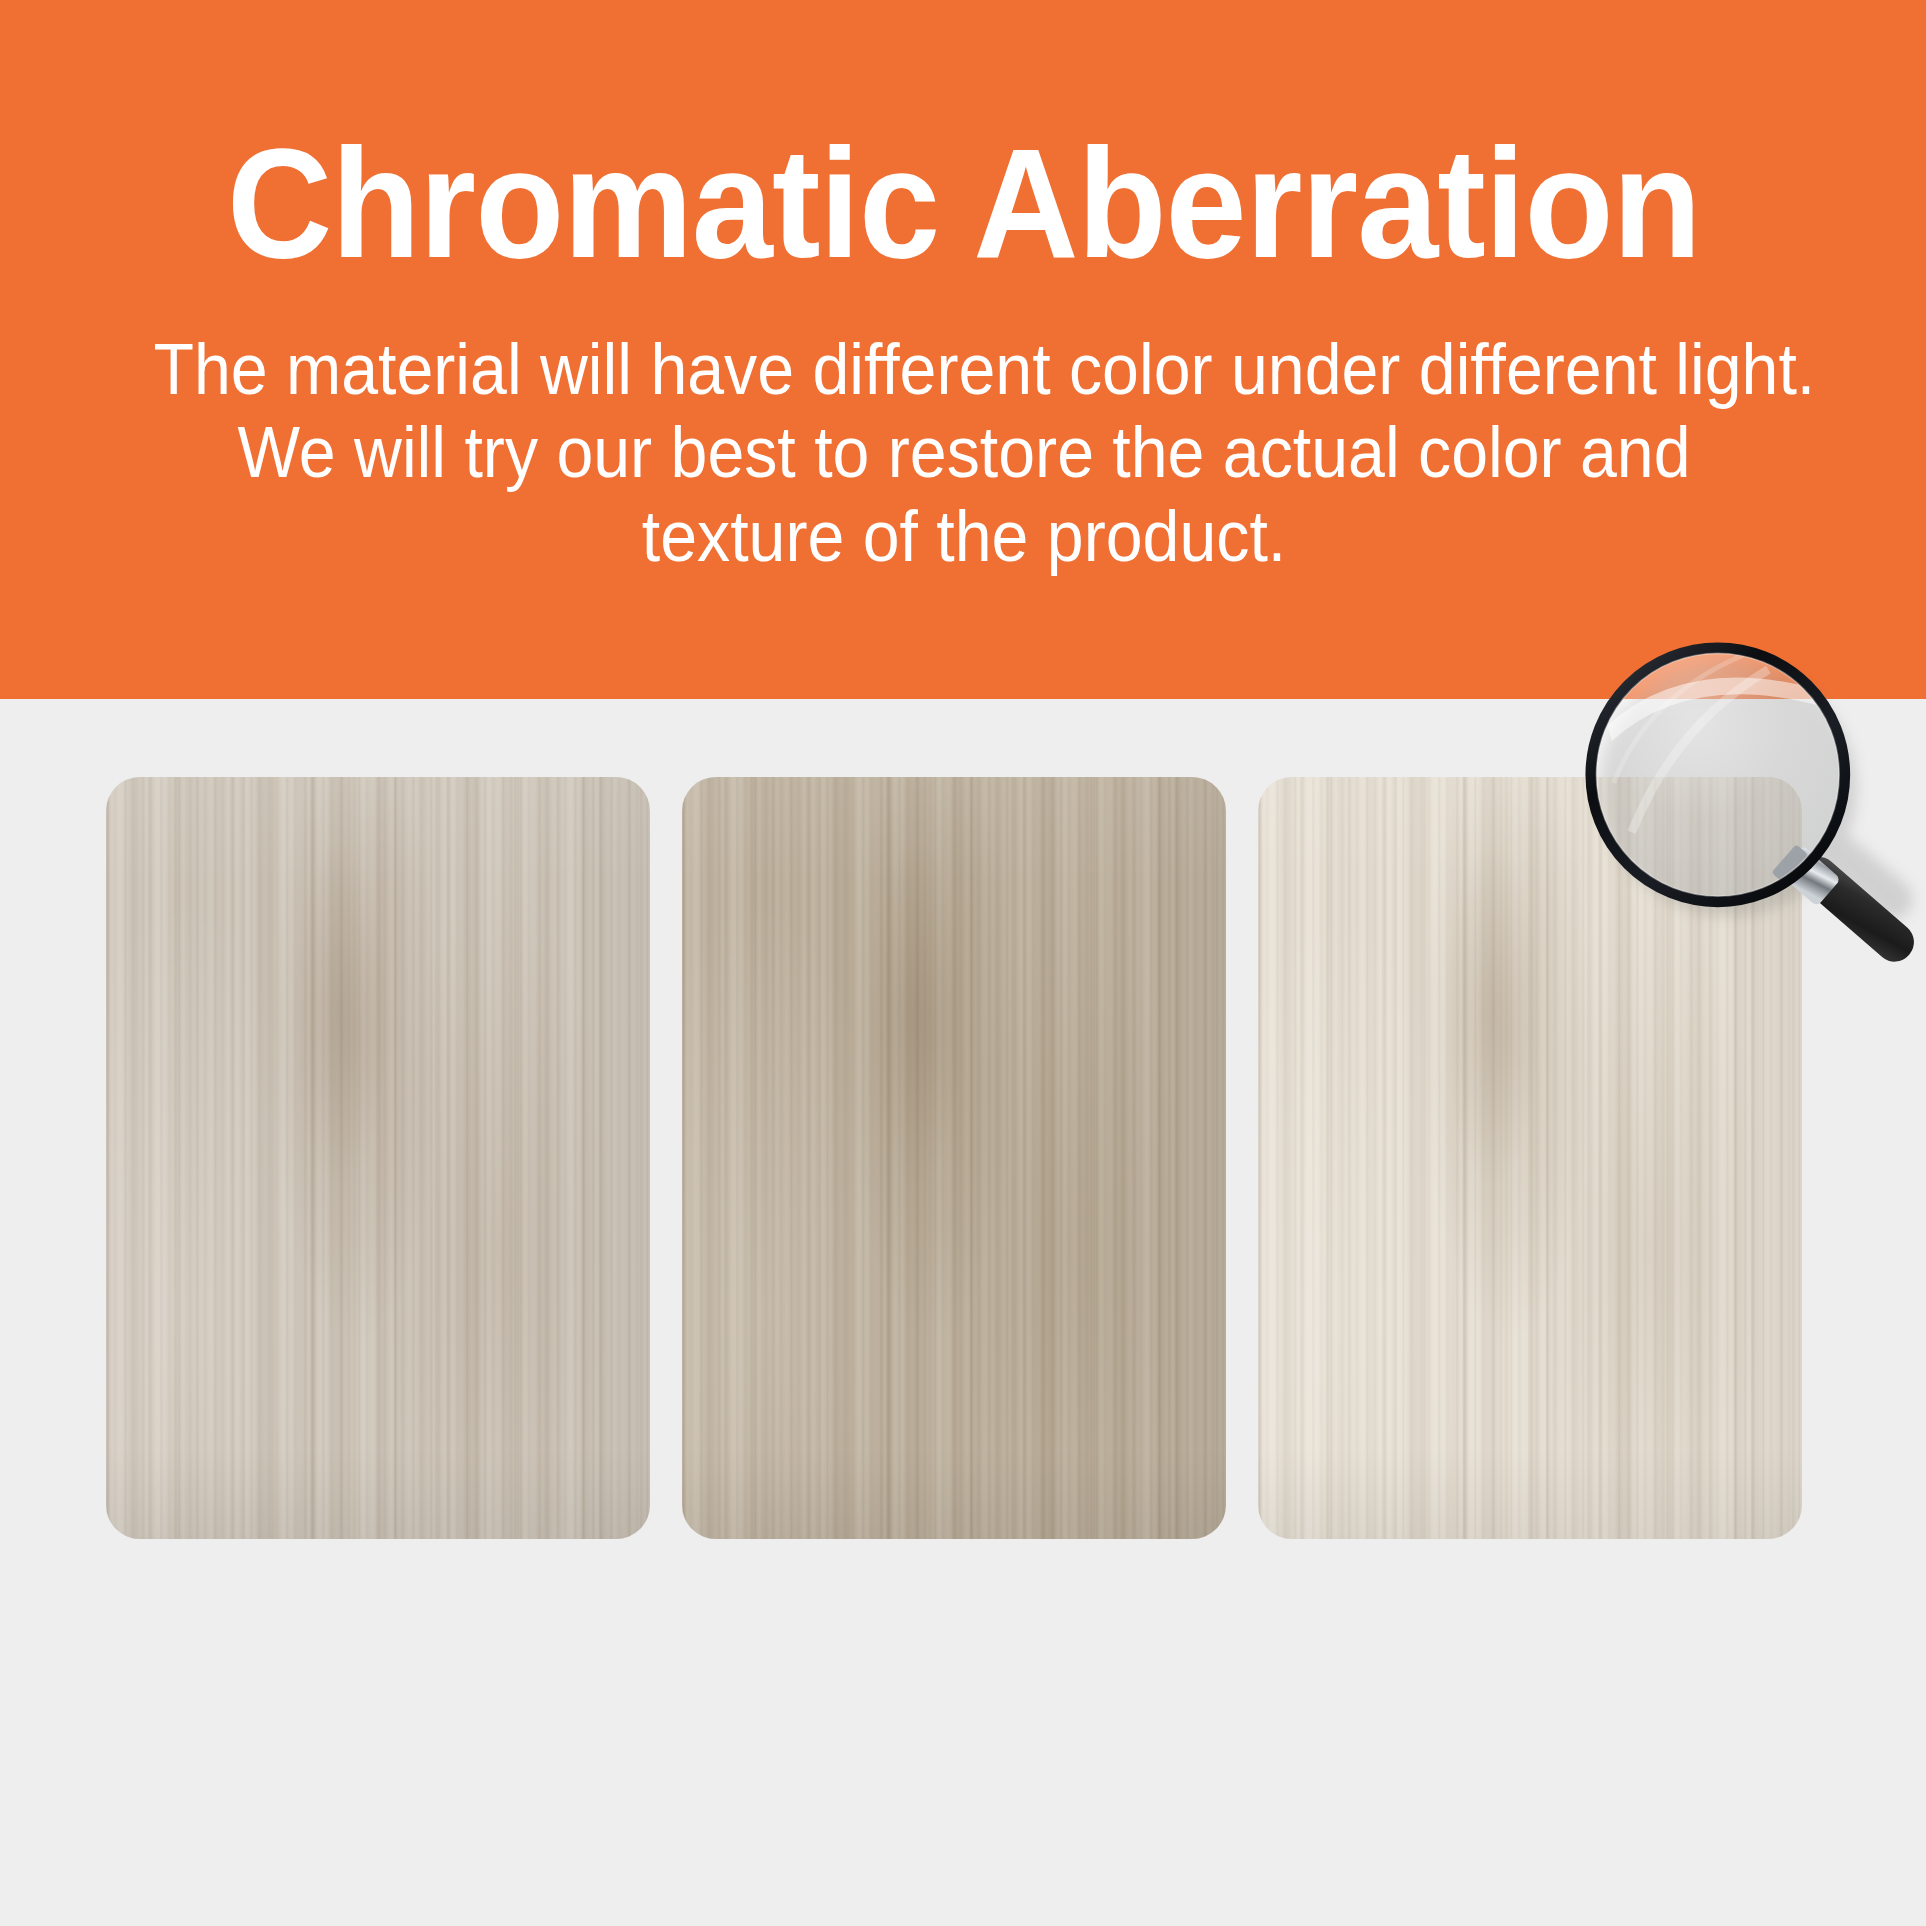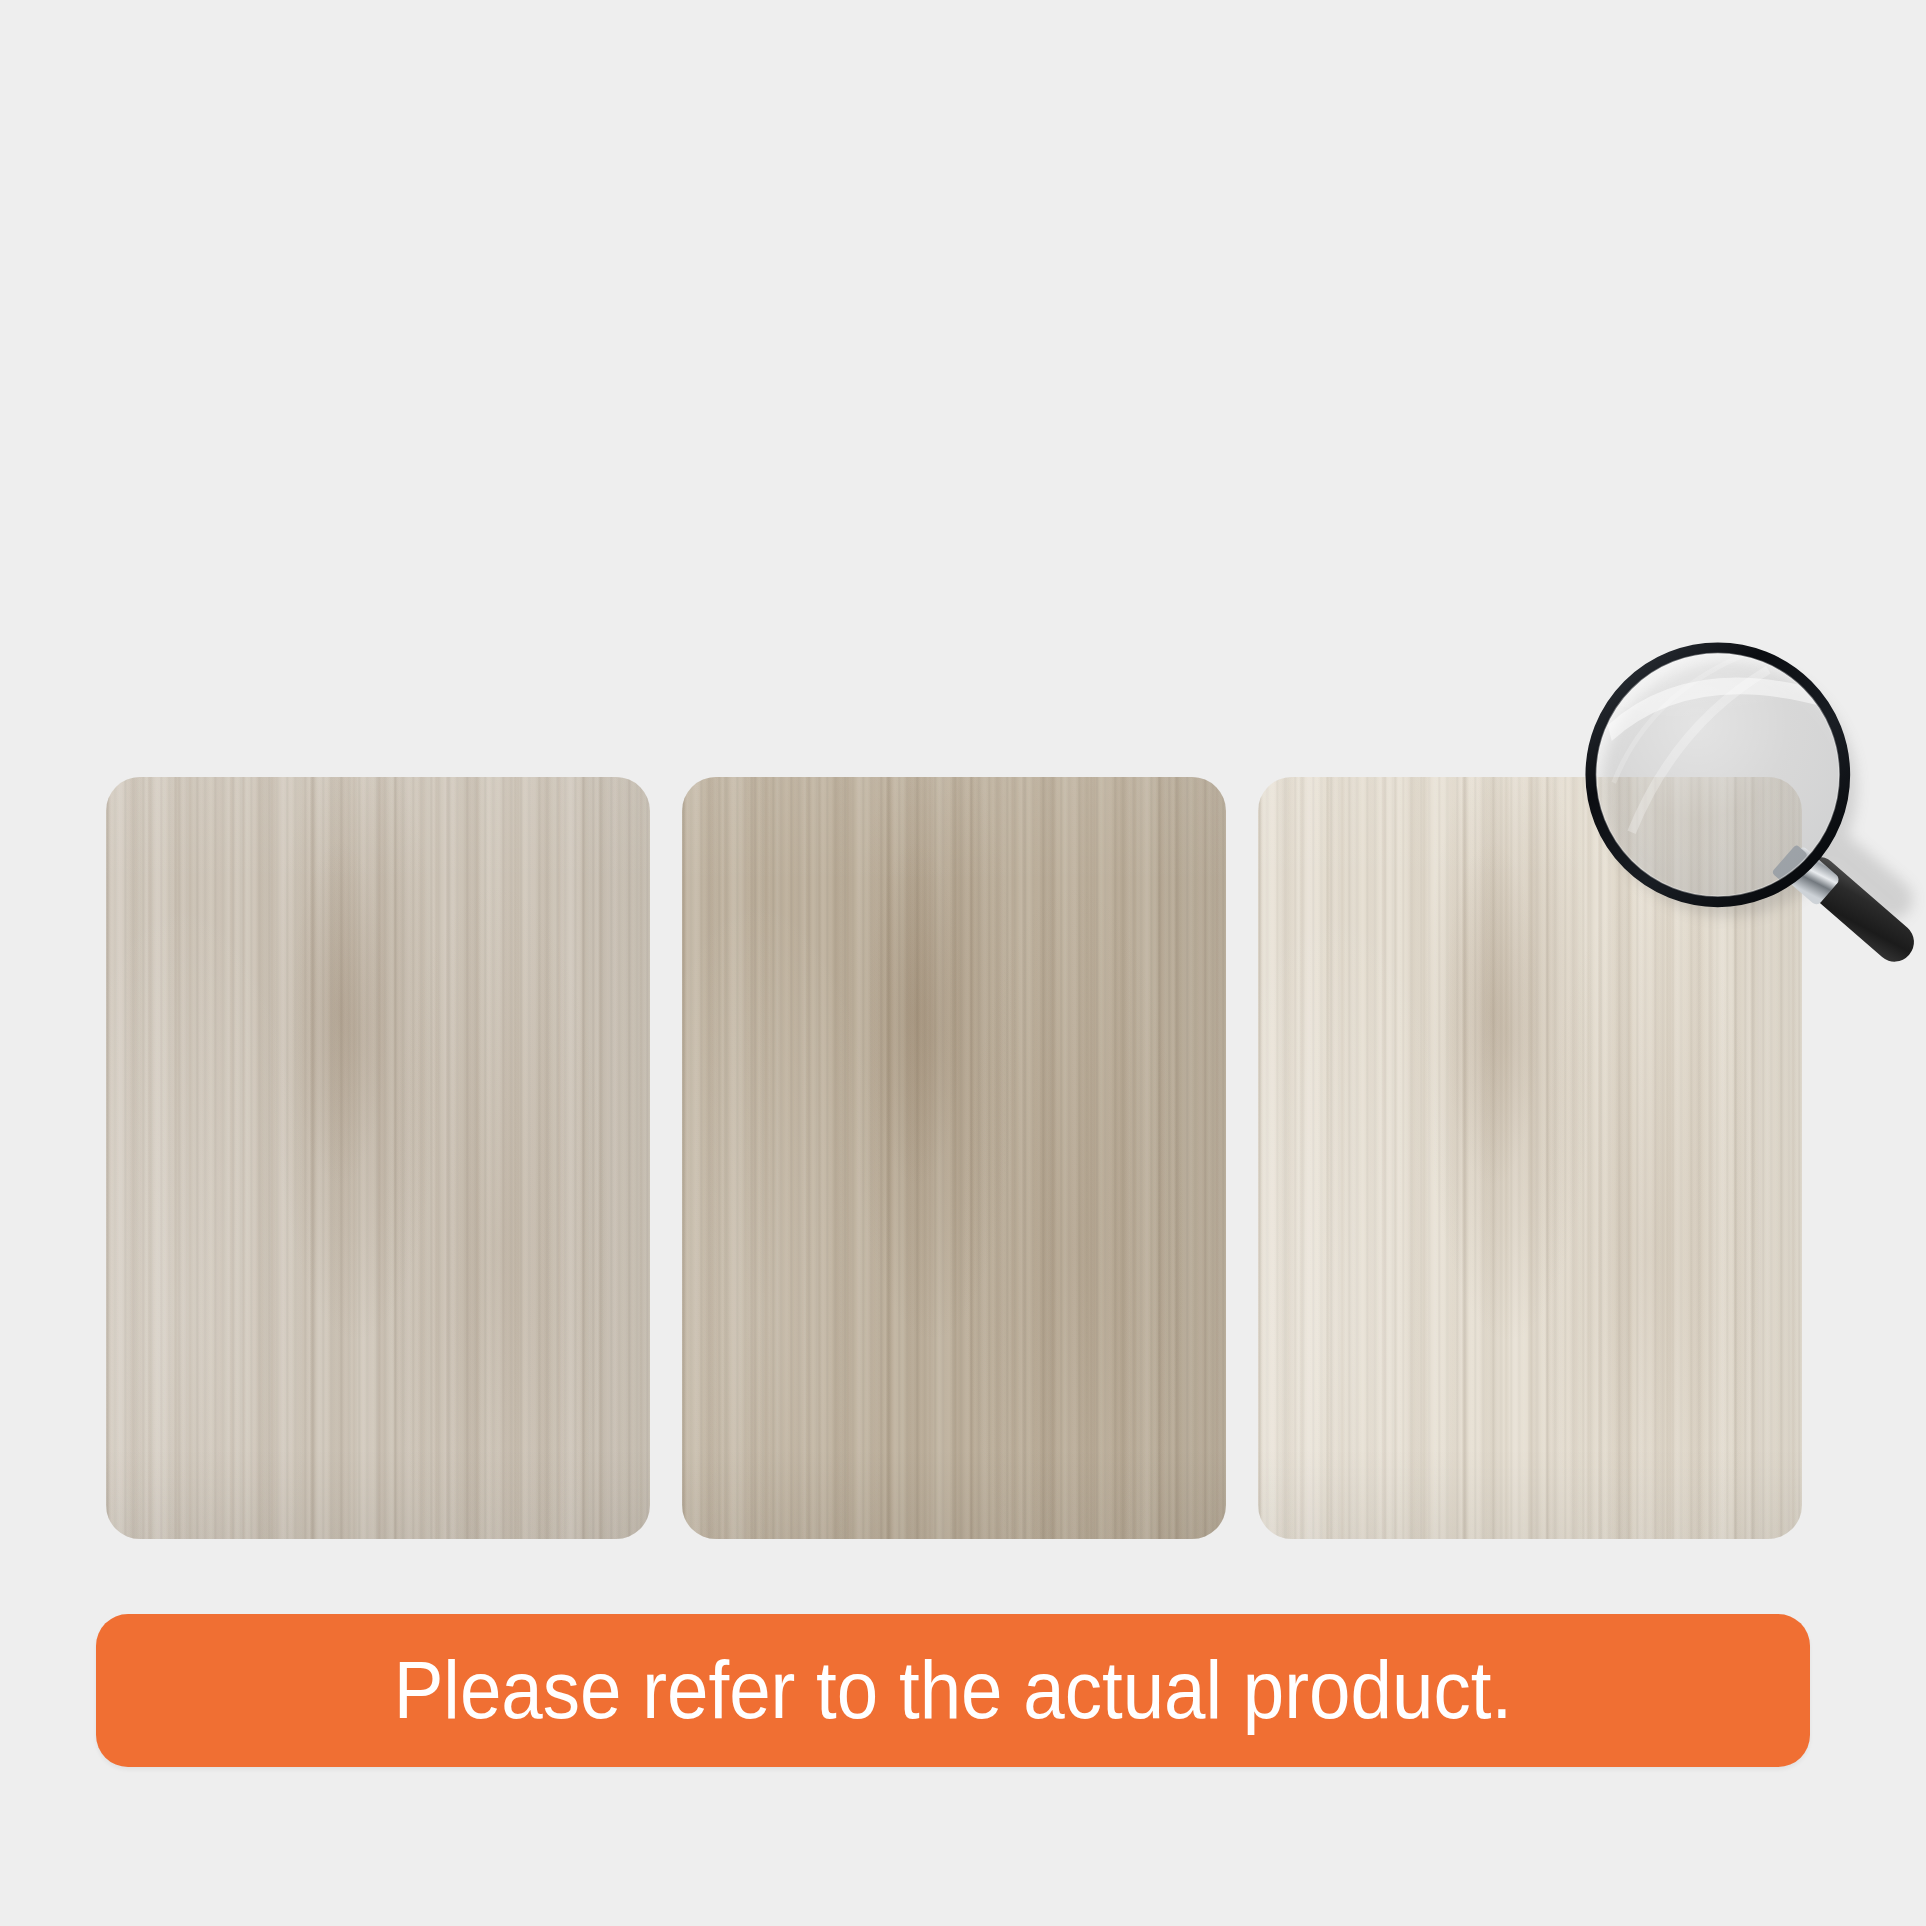--- a/index.html
+++ b/index.html
@@ -180,20 +180,29 @@
   .cta span {
     display: inline-block;
     transform: scaleX(0.92);
   }
 </style>
 </head>
 <body>
 
 <div id="poster" style="background: rgb(238, 238, 238);">
 
+  <div class="header" style="background: rgb(240, 111, 51);">
+    <h1 class="title">Chromatic Aberration</h1>
+
+    <p class="subtitle">
+      <span class="sline">The material will have different color under different light.</span>
+      <span class="sline">We will try our best to restore the actual color and</span>
+      <span class="sline">texture of the product.</span>
+    </p>
+  </div>
 
   <div class="samples">
 
     <div class="panel" id="panel-0" style="background: rgb(207, 198, 185);">
       <div class="grain g1"></div>
       <div class="grain g2"></div>
       <div class="grain fig"></div>
       <div class="grain shade"></div>
     </div>
 
@@ -268,18 +277,15 @@
       <ellipse cx="118" cy="44" rx="108" ry="40" fill="url(#lensSheen)"></ellipse>
       <path d="M28 92 Q 110 18 248 58 L248 74 Q 112 36 32 108 Z" fill="#ffffff" opacity="0.50"></path>
       <path d="M52 200 Q 96 92 190 36" stroke="#ffffff" stroke-width="9" opacity="0.28" fill="none"></path>
       <path d="M34 150 Q 70 60 168 20" stroke="#ffffff" stroke-width="5" opacity="0.20" fill="none"></path>
     </g>
 
     <circle cx="139" cy="142" r="128" fill="none" stroke="url(#ringGrad)" stroke-width="11"></circle>
     <circle cx="139" cy="142" r="122.5" fill="none" stroke="#ffffff" stroke-width="1.6" opacity="0.35"></circle>
   </svg>
 
-  <button class="cta" style="background: rgb(240, 111, 51);">
-    <span>Please refer to the actual product.</span>
-  </button>
 
 </div>
 
 
 </body></html>

